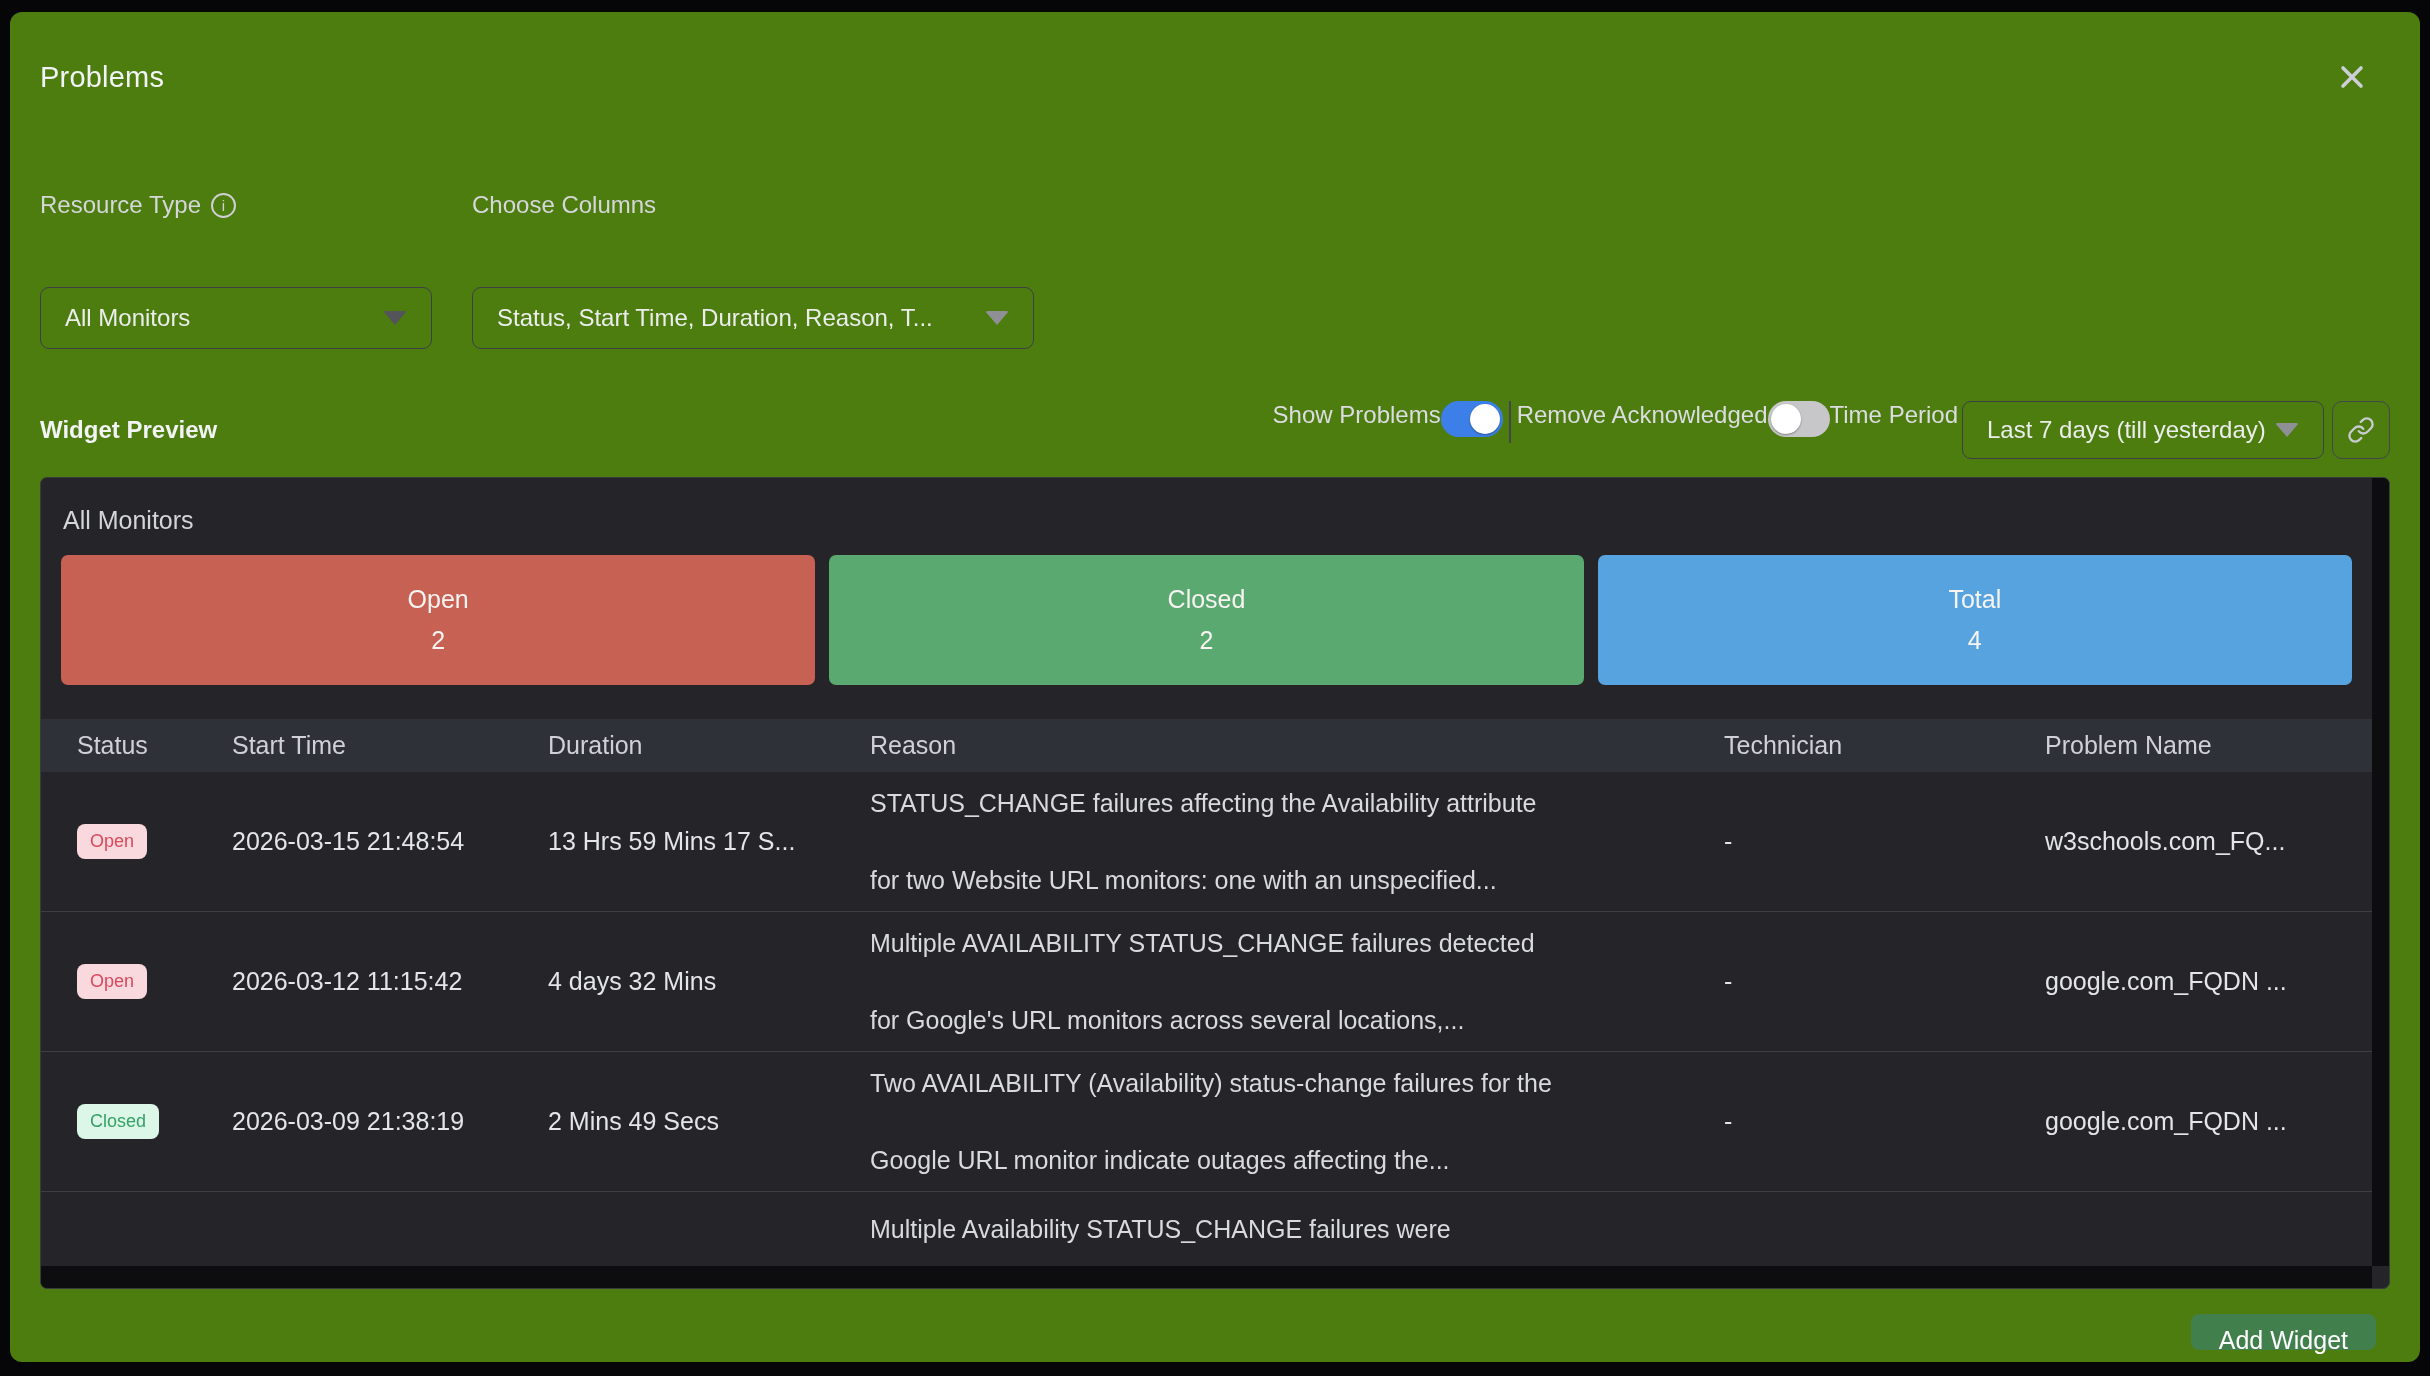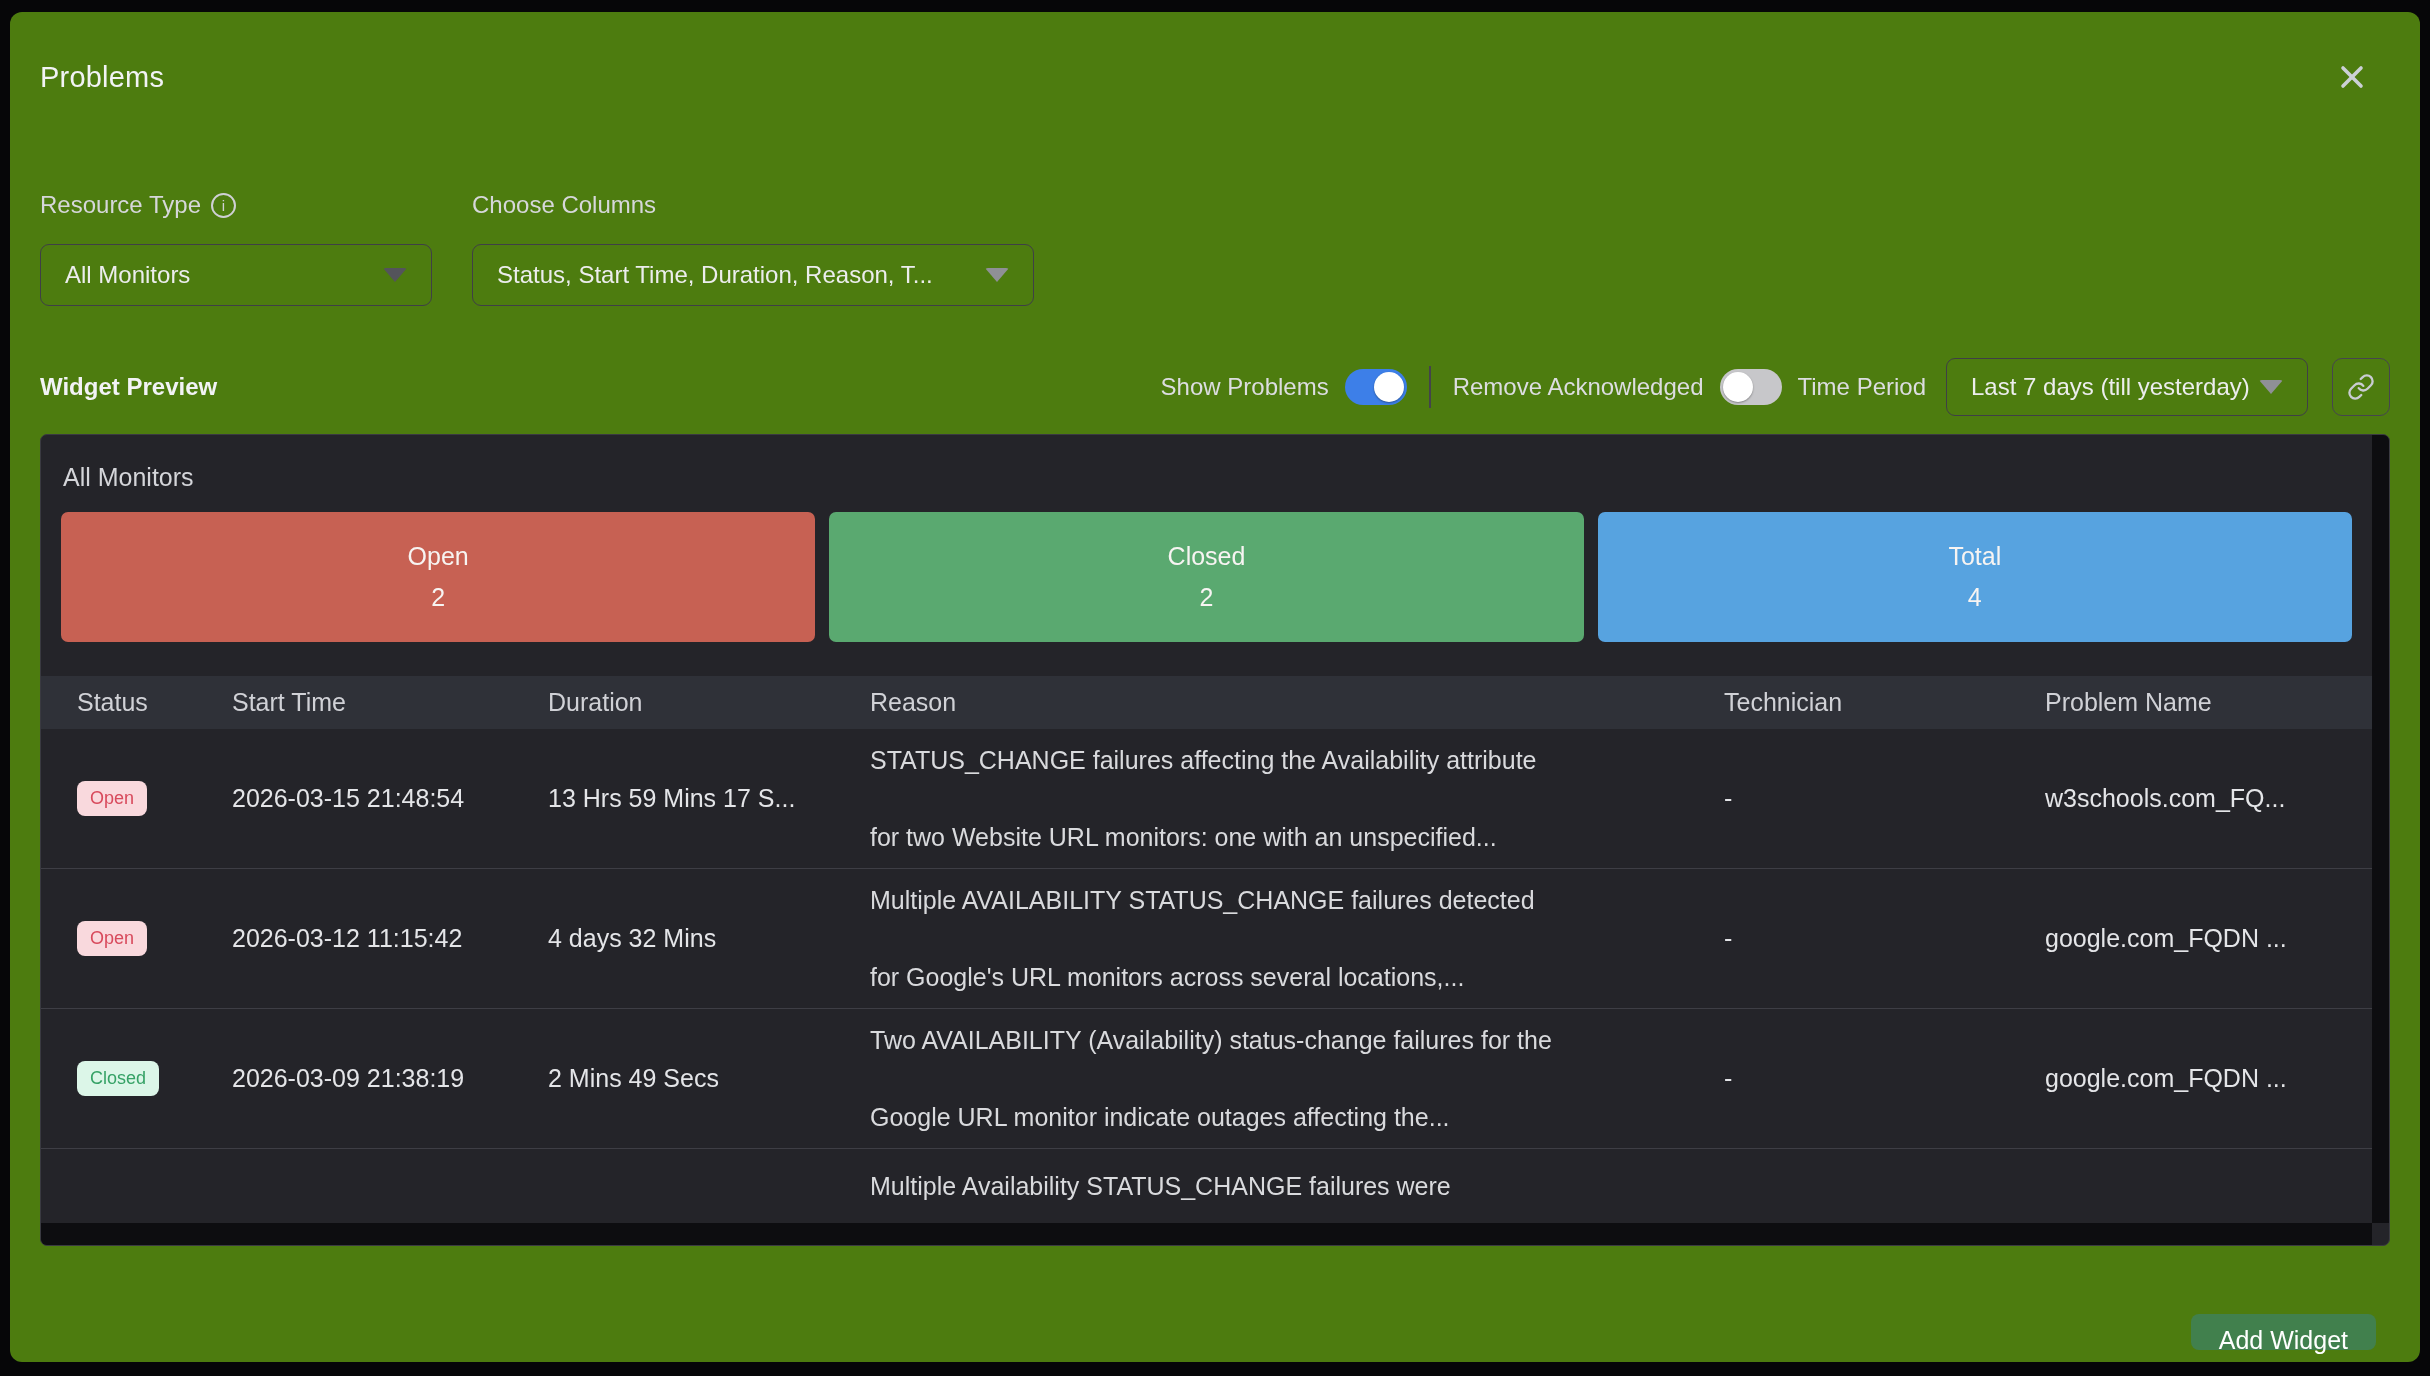--- a/index.html
+++ b/index.html
@@ -13,41 +13,41 @@
     display:flex; flex-direction:column;
   }
 
   
   .modal-header { height:130px; flex:0 0 auto; display:flex; align-items:center; justify-content:space-between; padding:0 46px 0 30px; }
   .modal-title { font-size:29px; font-weight:500; color:#f2f3f5; letter-spacing:.2px; }
   .close-btn { width:44px; height:44px; display:flex; align-items:center; justify-content:center; cursor:pointer; }
 
   
   .filters { flex:0 0 auto; display:flex; gap:40px; padding:0 30px; margin-top:48px; }
-  .filter-group { display:flex; flex-direction:column; }
+  .filter-group { display:flex; flex-direction:column;gap:43px; }
   .filter-label-row { display:flex; align-items:center; gap:10px; font-size:24px; color:#d6d7da; height:30px; }
   .info-circle {
     width:25px; height:25px; border:2px solid #cfd0d4; border-radius:50%;
     display:inline-flex; align-items:center; justify-content:center;
     font-size:15px; color:#cfd0d4; font-style:normal; cursor:pointer;
   }
   .dropdown {
     margin-top:24px; height:62px; border:1px solid #3f3f46; border-radius:9px;
     display:flex; align-items:center; justify-content:space-between;
     padding:0 24px; font-size:24px; color:#eceded; cursor:pointer; background:transparent;
   }
   .dd-w1 { width:392px; }
   .dd-w2 { width:562px; }
   .caret { width:0; height:0; border-left:12px solid transparent; border-right:12px solid transparent; border-top:14px solid #54545b; border-radius:3px; }
   .caret.light { border-top-color:#8f9096; }
 
   
   .preview-bar { flex:0 0 auto; display:flex; align-items:center; padding:0 30px; margin-top:52px; }
   .preview-title { font-size:24px; font-weight:600; color:#f2f3f5; flex:1; }
-  .preview-controls { display:flex; align-items:center; gap:16px; }
+  .preview-controls { display:flex; }
   .ctl-label { font-size:24px; color:#dcdde0; white-space:nowrap; }
   .toggle { position:relative; width:62px; height:36px; border-radius:18px; cursor:pointer; flex:0 0 auto; }
   .toggle .knob { position:absolute; top:3px; width:30px; height:30px; border-radius:50%; background:#ffffff; box-shadow:0 1px 2px rgba(0,0,0,.35); }
   .toggle.on { background:#3d7fe8; }
   .toggle.on .knob { right:3px; }
   .toggle.off { background:#c7c7ca; }
   .toggle.off .knob { left:3px; }
   .vdiv { width:2px; height:42px; background:#44444b; margin:0 6px; }
   .time-dd { margin-top:0; width:362px; height:58px; margin-left:4px; }
   .link-btn {

